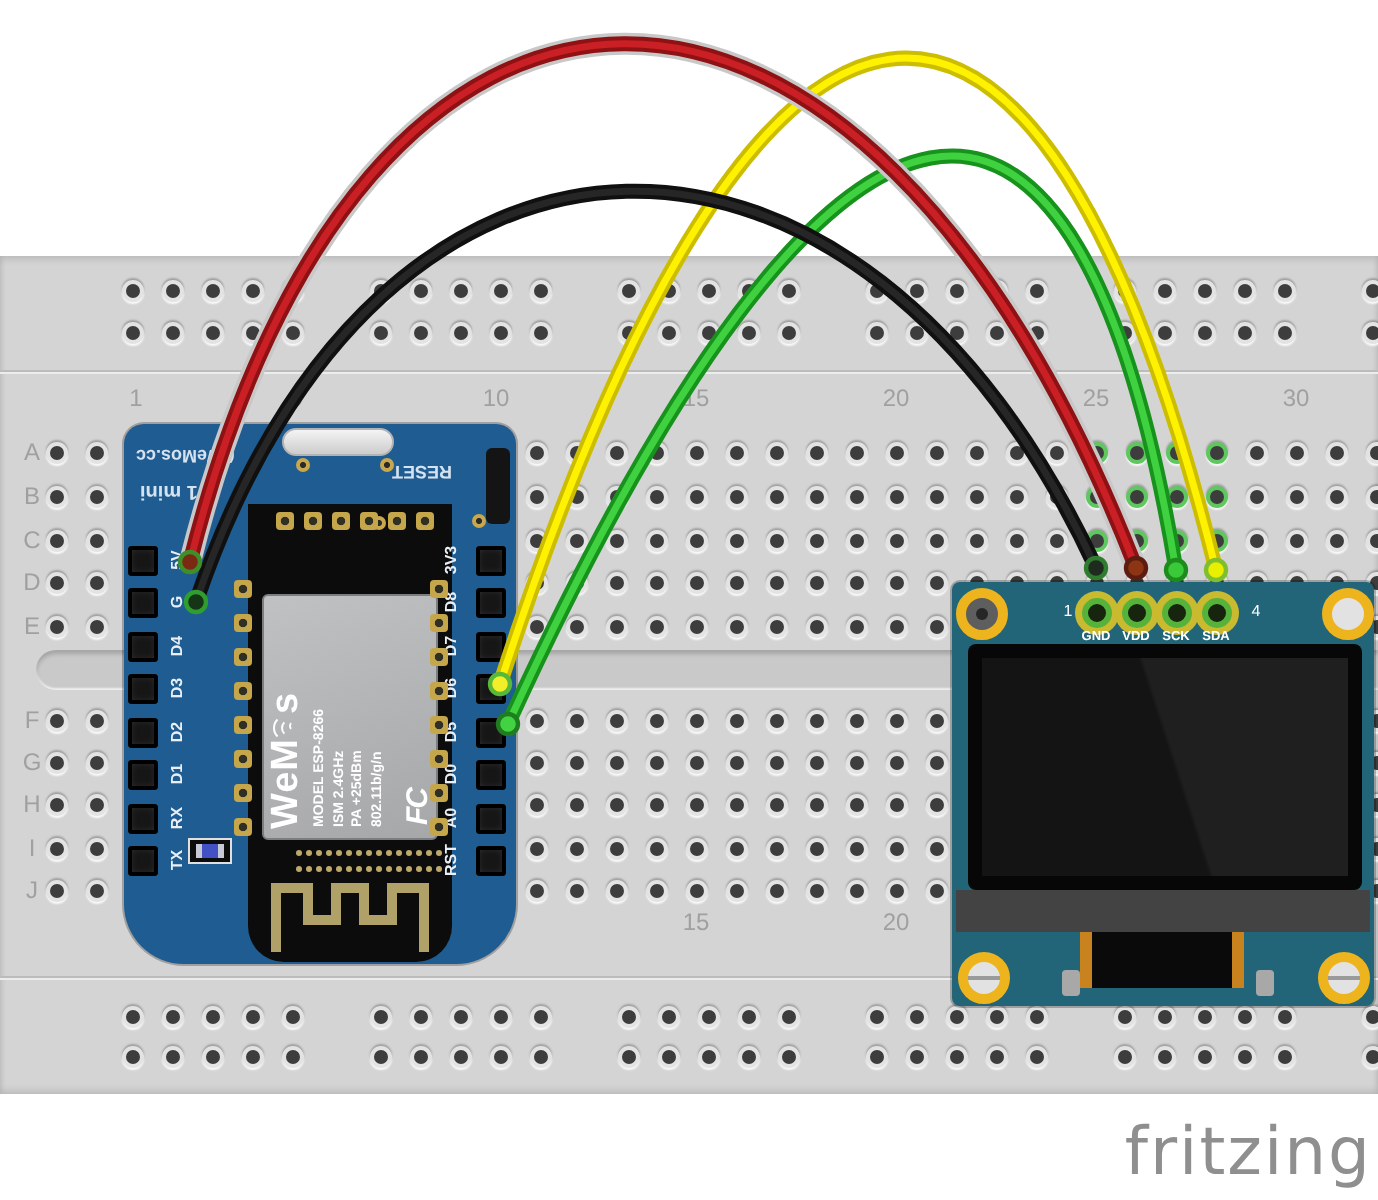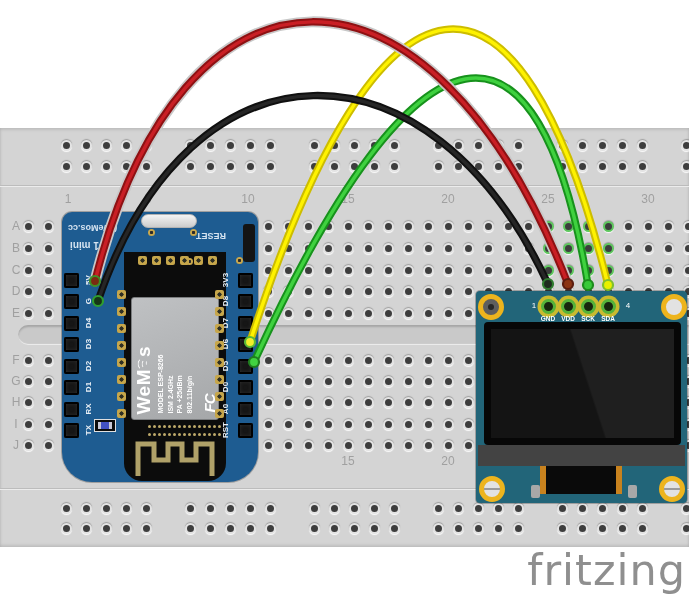--- a/index.html
+++ b/index.html
@@ -71,21 +71,21 @@
            background:linear-gradient(72deg,#141414 52%,#1f1f1f 53%);}
   .band{position:absolute;left:2px;top:154px;width:207px;height:21px;background:#434343;}
   .flex-conn{position:absolute;left:64px;top:175px;width:82px;height:28px;background:#0a0a0a;
              box-shadow:inset 6px 0 0 #c8821e, inset -6px 0 0 #c8821e;}
   .conn-tab{position:absolute;width:9px;height:13px;top:194px;background:#a8a8a8;border-radius:2px;}
 
   
   .wires{position:absolute;left:0;top:0;width:689px;height:600px;z-index:50;pointer-events:none;}
   .wires path{pointer-events:stroke;}
   .watermark{position:absolute;right:3px;bottom:5px;font-family:"DejaVu Sans",sans-serif;
-             font-size:43px;color:#8f8f8f;letter-spacing:1px;z-index:5;}
+             font-size:33px;color:#8f8f8f;letter-spacing:1px;z-index:5;}
 </style>
 </head>
 <body>
 
 <div class="scene">
 
   <div class="breadboard">
     <div class="bb-line" style="top:57px"></div>
     <div class="bb-line" style="top:360px"></div>
     <div class="bb-channel"></div>

